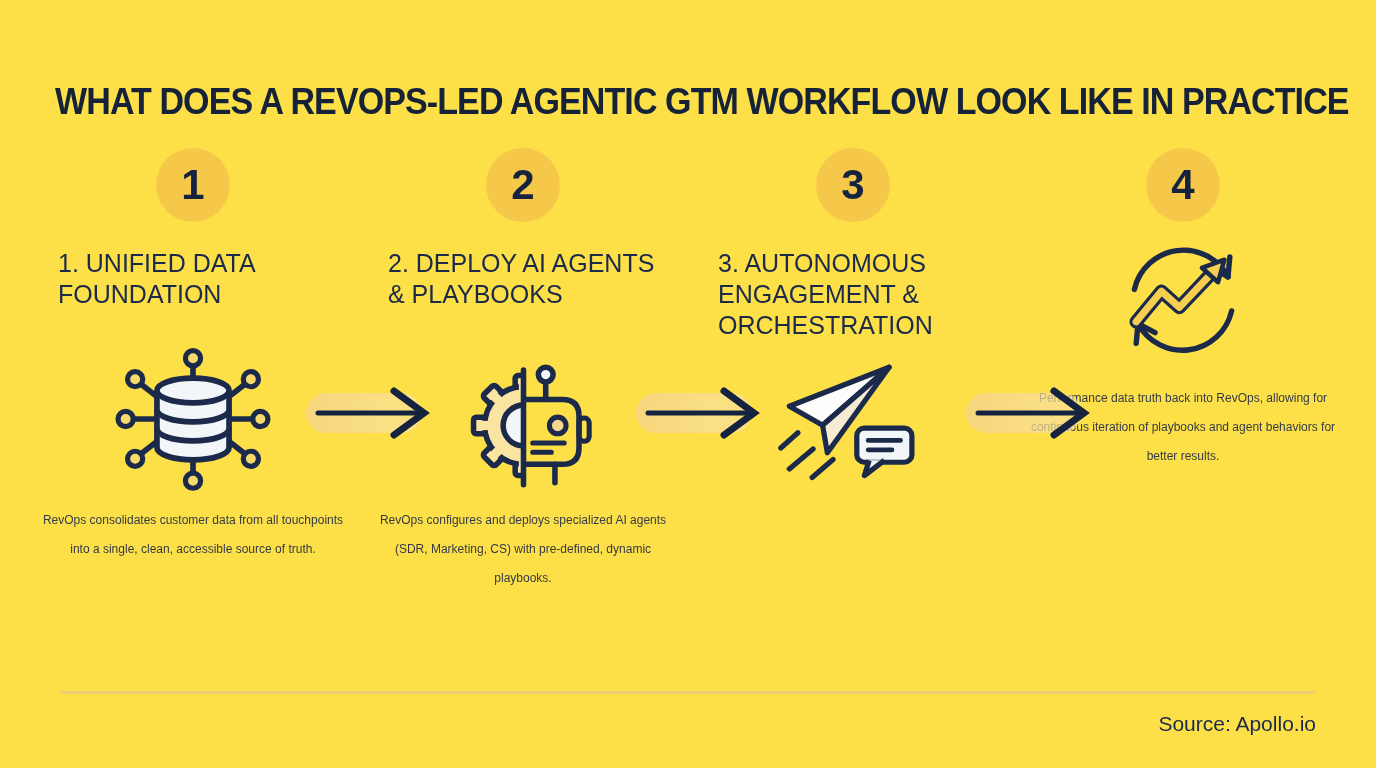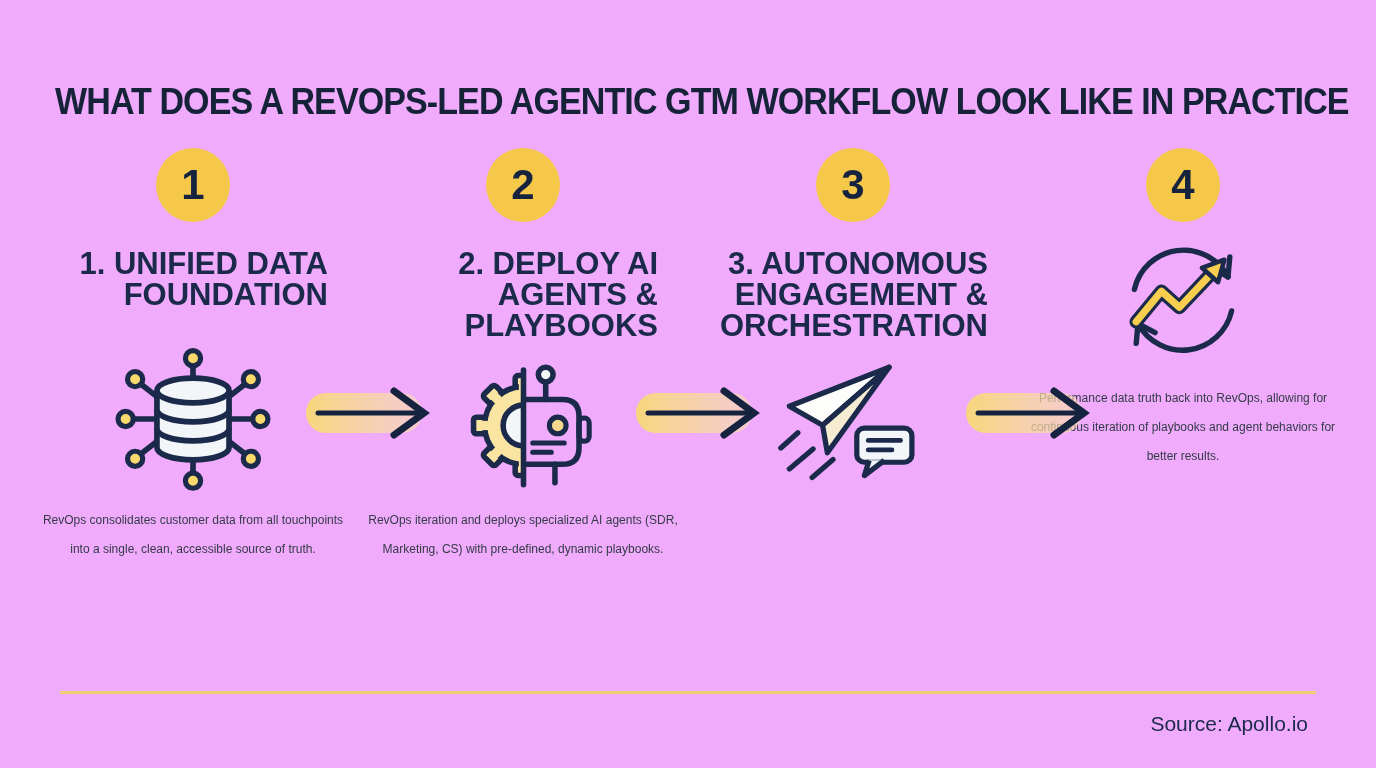--- a/index.html
+++ b/index.html
@@ -1,20 +1,20 @@
 <!DOCTYPE html>
 <html><head>
 <meta charset="utf-8">
 <style>
   html, body { margin: 0; padding: 0; }
   .canvas {
     position: relative;
     width: 1376px;
     height: 768px;
-    background: #f0abfc;
+    background: #fde047;
     font-family: "Liberation Sans", sans-serif;
     overflow: hidden;
   }
   .title {
     position: absolute;
     top: 56px; left: 0; right: 0;
     text-align: center;
     font-size: 37px;
     font-weight: bold;
     color: #152238;
@@ -39,25 +39,25 @@
     width: 74px; height: 74px;
     border-radius: 50%;
     background: #F6C84A;
     display: flex; align-items: center; justify-content: center;
     font-size: 42px; font-weight: bold; color: #16233E;
   }
   .step-title {
     margin-top: 26px;
     height: 96px;
     max-width: 270px;
-    font-size: 31px;
+    font-size: 25px;
     line-height: 31px;
-    font-weight: bold;
+    font-weight: normal;
     color: #1B2A4A;
-    text-align: right;
+    text-align: left;
   }
   .icon-box {
     height: 150px;
     display: flex; align-items: center; justify-content: center;
   }
   .desc {
     margin-top: 12px;
     max-width: 310px;
     font-size: 12px;
     line-height: 29px;
@@ -69,21 +69,21 @@
   .arrow-2 { left: 632px; }
   .arrow-3 { left: 962px; }
   .divider {
     position: absolute;
     left: 60px; right: 60px; top: 691px;
     height: 3px;
     background: #EDCE70;
   }
   .source {
     position: absolute;
-    right: 68px; top: 712px;
+    right: 60px; top: 712px;
     font-size: 21px;
     color: #1B2A4A;
   }
   svg { display: block; }
 </style>
 </head>
 <body>
 
 <div class="canvas">
 
@@ -175,21 +175,21 @@
           <path d="M100 54 H142 Q160 54 160 72 V106 Q160 124 142 124 H100" stroke="#1B2A4A" stroke-width="6" fill="none"></path>
           <path d="M124 54 V37" stroke="#1B2A4A" stroke-width="6" stroke-linecap="round"></path>
           <circle cx="124" cy="27" r="8" fill="#F2F6F9" stroke="#1B2A4A" stroke-width="6"></circle>
           <circle cx="137" cy="82" r="9" fill="#F6D98E" stroke="#1B2A4A" stroke-width="5.5"></circle>
           <path d="M110 101 H144" stroke="#1B2A4A" stroke-width="5.5" stroke-linecap="round"></path>
           <path d="M110 111 H130" stroke="#1B2A4A" stroke-width="5.5" stroke-linecap="round"></path>
           <rect x="160" y="74" width="11" height="25" rx="5" stroke="#1B2A4A" stroke-width="5.5" fill="none"></rect>
           <path d="M134 124 V144" stroke="#1B2A4A" stroke-width="6" stroke-linecap="round"></path>
         </svg>
       </div>
-      <p class="desc">RevOps iteration and deploys specialized AI agents (SDR, Marketing, CS) with pre-defined, dynamic playbooks.</p>
+      <p class="desc">RevOps configures and deploys specialized AI agents (SDR, Marketing, CS) with pre-defined, dynamic playbooks.</p>
     </section>
 
     <section class="step">
       <div class="badge">3</div>
       <div class="step-title">3. AUTONOMOUS ENGAGEMENT &amp; ORCHESTRATION</div>
       <div class="icon-box">
         <svg width="190" height="145" viewBox="0 0 200 150" fill="none">
           <path d="M138 20 L33 61 L68 81 Z" fill="#FDFDFB" stroke="#1B2A4A" stroke-width="5.5" stroke-linejoin="round"></path>
           <path d="M138 20 L68 81 L73 110 Z" fill="#F6ECD2" stroke="#1B2A4A" stroke-width="5.5" stroke-linejoin="round"></path>
           <g stroke="#1B2A4A" stroke-width="5.5" stroke-linecap="round">

